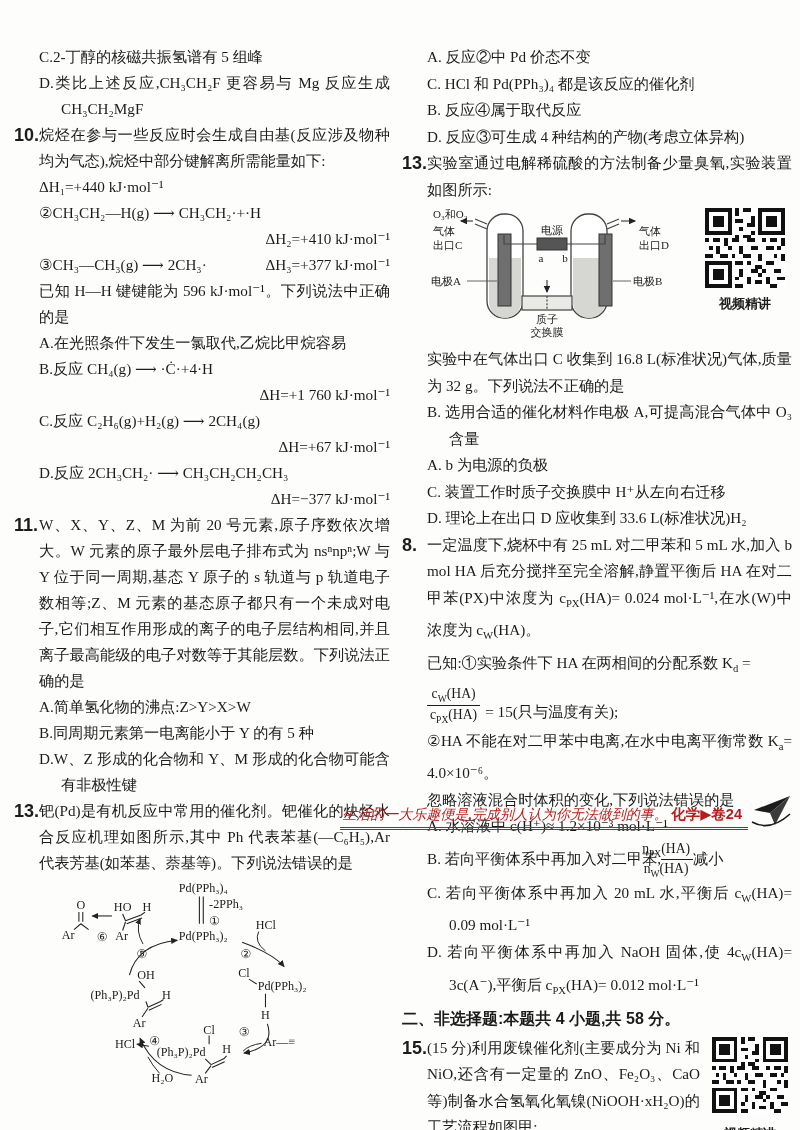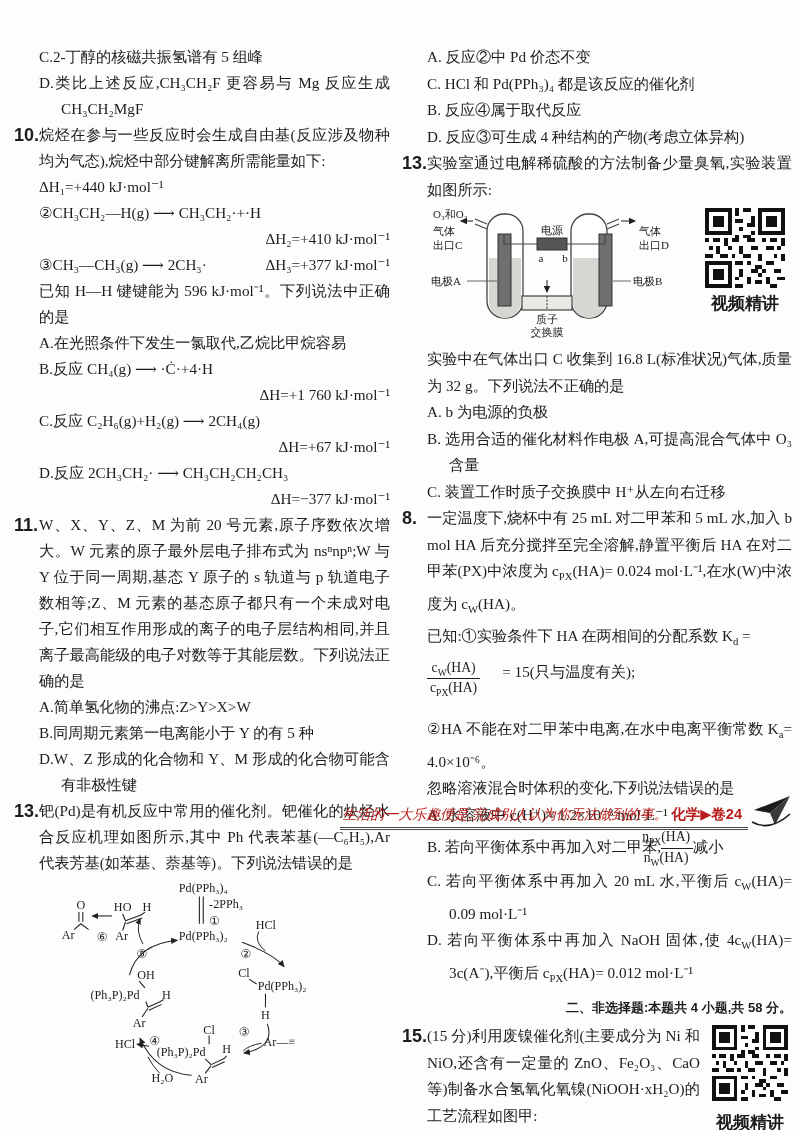--- a/index.html
+++ b/index.html
@@ -12,37 +12,36 @@
   .col{box-sizing:border-box;}
   .col-left{width:374px;font-size:15.2px;line-height:26px;}
   .col-right{width:388px;font-size:15.2px;line-height:26.5px;}
   p{margin:0;}
   .q{position:relative;padding-left:23px;}
   .qnum{
     position:absolute;left:-2px;top:0;font-weight:bold;
     font-family:"Liberation Sans","DejaVu Sans",sans-serif;font-size:18px;
   }
   .opt{padding-left:1.45em;text-indent:-1.45em;}
-  .jt{text-align:justify;font-family:Liberation Serif, serif;}
+  .jt{text-align:justify;}
   .eqrow{display:flex;justify-content:space-between;}
   .dhr{text-align:right;}
   sub{font-size:0.7em;}
   .frac{display:inline-flex;flex-direction:column;text-align:center;line-height:1.25;
         font-size:0.9em;vertical-align:middle;}
   .fnum{border-bottom:1.3px solid #1c1c1c;padding:0 3px;}
   .fden{padding:0 3px;}
-  .fracline{display:flex;align-items:flex-start;gap:22px;margin:3px 0 17px 0;}
+  .fracline{display:flex;align-items:flex-end;gap:5px;margin:3px 0 2px 0;}
   .section-head{
-    font-family:"Liberation Sans","DejaVu Sans",sans-serif;font-weight:bold;font-size:13px;
+    font-family:"Liberation Sans","DejaVu Sans",sans-serif;font-weight:bold;font-size:16px;
     margin-left:-2px;
-    text-align:right;
   }
   .fig13{display:flex;align-items:flex-start;gap:24px;margin:5px 0 4px 2px;}
   .qrbox{display:flex;flex-direction:column;align-items:center;gap:3px;}
-  .qr-caption{font-family:"Liberation Sans","DejaVu Sans",sans-serif;font-size:17px;font-weight:600;}
+  .qr-caption{font-family:"Liberation Sans","DejaVu Sans",sans-serif;font-size:13px;font-weight:600;}
   .qr-float{float:right;width:84px;margin:2px 0 2px 8px;text-align:center;}
   .mech-wrap{margin:4px 0 0 6px;}
   .footer{position:absolute;right:8px;bottom:8px;display:flex;align-items:flex-end;}
   .footer-text{
     font-style:italic;font-size:14px;color:#b91c1c;
     border-bottom:3.5px double #4a4a4a;padding:0 6px 3px 2px;
   }
   .footer-edition{
     font-style:normal;font-weight:bold;font-size:14.5px;
     font-family:"Liberation Sans","DejaVu Sans",sans-serif;
@@ -252,23 +251,24 @@
                 </g>
               </defs>
               <rect x="0" y="0" width="21" height="21" fill="#fff"></rect>
               <use href="#qrpat"></use>
             </svg>
             <span class="qr-caption">视频精讲</span>
           </div>
         </div>
 
         <p class="jt">实验中在气体出口 C 收集到 16.8 L(标准状况)气体,质量为 32 g。下列说法不正确的是</p>
+        <p class="opt jt">B. 选用合适的催化材料作电极 A,可提高混合气体中 O₃ 含量</p>
         <p class="opt">A. b 为电源的负极</p>
-        <p class="opt jt">B. 选用合适的催化材料作电极 A,可提高混合气体中 O₃ 含量</p>
         <p class="opt">C. 装置工作时质子交换膜中 H⁺从左向右迁移</p>
+        <p class="opt">D. 理论上在出口 D 应收集到 33.6 L(标准状况)H₂</p>
       </div>
 
       <div class="q">
         <span class="qnum">8.</span>
         <p class="jt">一定温度下,烧杯中有 25 mL 对二甲苯和 5 mL 水,加入 b mol HA 后充分搅拌至完全溶解,静置平衡后 HA 在对二甲苯(PX)中浓度为 c<sub>PX</sub>(HA)= 0.024 mol·L⁻¹,在水(W)中浓度为 c<sub>W</sub>(HA)。</p>
         <p>已知:①实验条件下 HA 在两相间的分配系数 K<sub>d</sub> =</p>
         <div class="fracline">
           <span class="frac">
             <span class="fnum">c<sub>W</sub>(HA)</span>
             <span class="fden">c<sub>PX</sub>(HA)</span>

